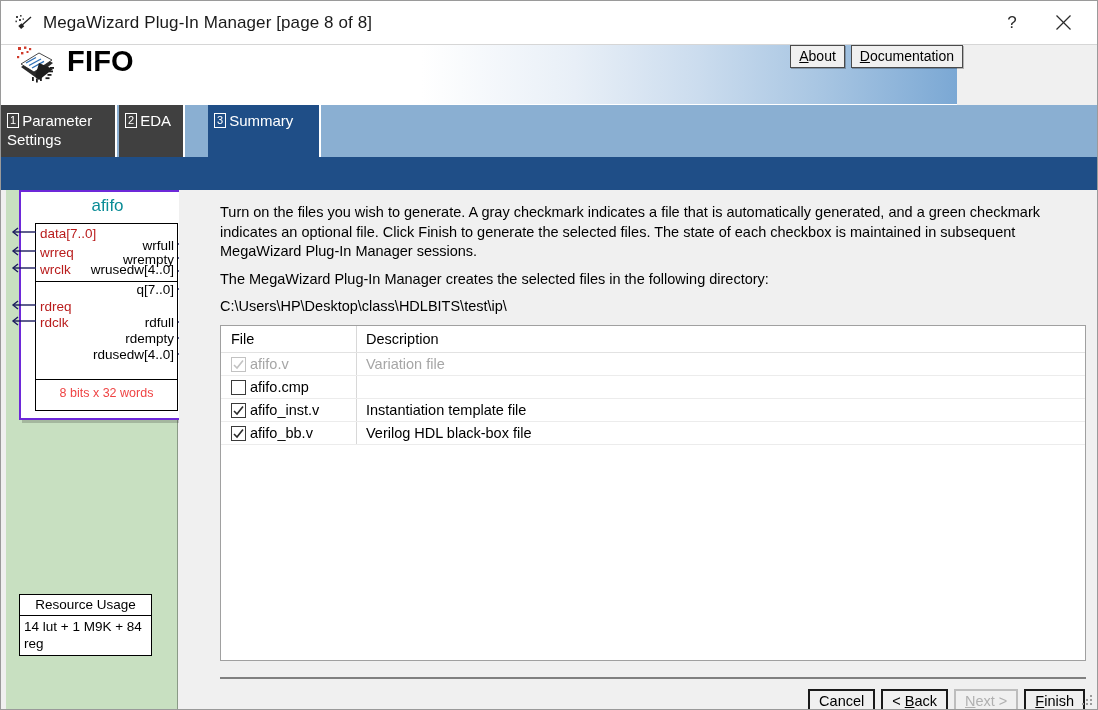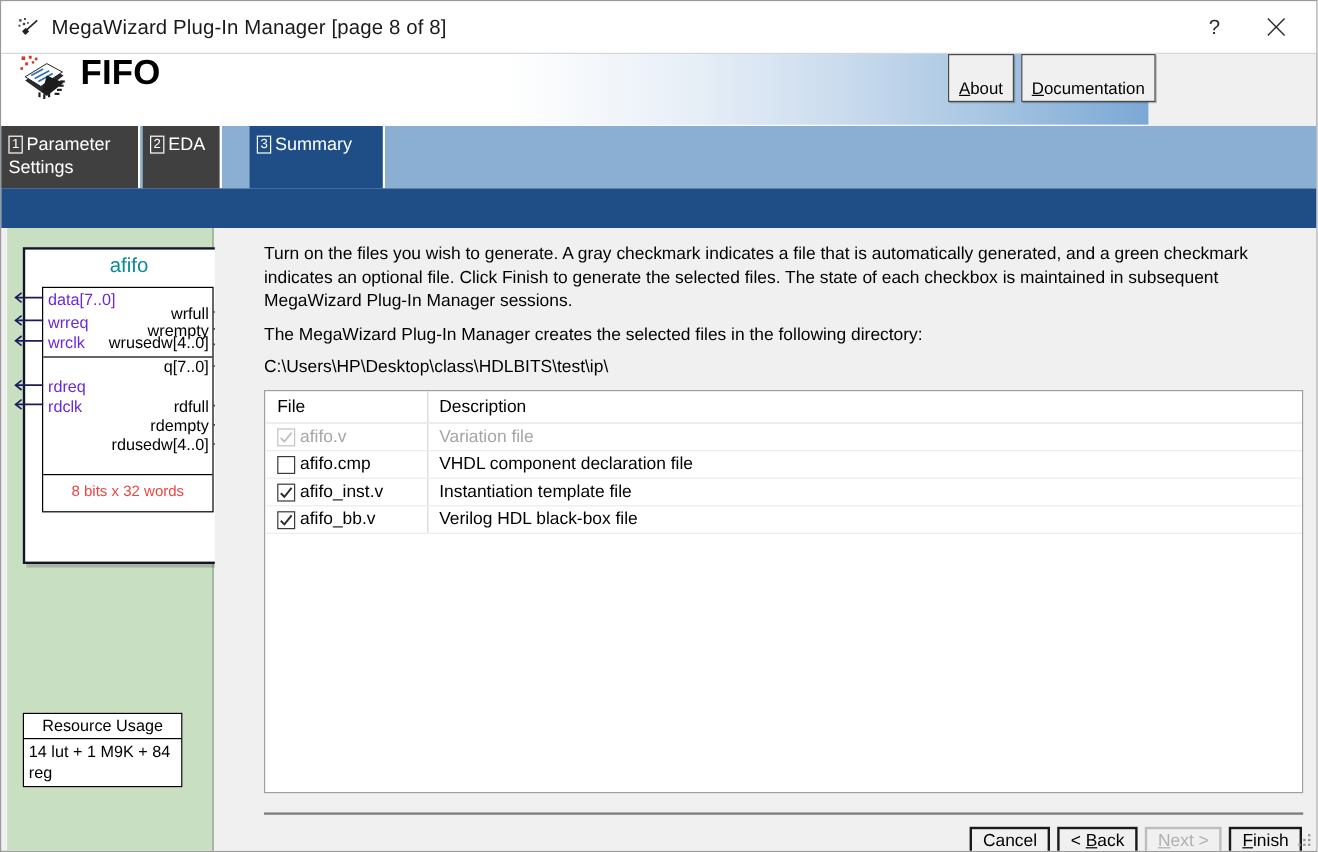--- a/index.html
+++ b/index.html
@@ -57,21 +57,21 @@
   .banner-title {
     font-size: 29px; font-weight: bold; color: #000000;
     margin-left: 8px; letter-spacing: 0.2px;
   }
   .banner-spacer { flex: 1 1 auto; }
   .hdr-btn {
     background: #f0f0f0;
     border: 1px solid #4a4a4a;
     box-shadow: 1px 1px 0 rgba(0,0,0,.25);
     font-size: 14px; color: #000;
-    padding: 19px 8px 3px 8px;
+    padding: 2px 8px 3px 8px;
     margin-right: 0px;
     cursor: default;
     white-space: nowrap;
   }
   .hdr-btn + .hdr-btn { margin-left: 6px; }
   .hdr-btn u { text-decoration: underline; }
   .hdr-btns { display: flex; align-items: center; margin-right: -6px; }
 
   
   .tabstrip {
@@ -108,42 +108,42 @@
   }
 
   
   .leftpanel {
     position: absolute; left: 5px; top: 189px;
     width: 172px; height: 519px;
     background: #c8e0c1;
     border-right: 1px solid #8a9a86;
   }
   .blockdiagram {
-    position: absolute; left: 13px; top: 16px;
-    width: 177px; height: 264px;
+    position: absolute; left: 13px; top: 0;
+    width: 177px; height: 230px;
     background: #ffffff;
-    border: 2px solid #0f172a;
+    border: 2px solid #6d28d9;
     box-shadow: 3px 3px 0 rgba(0,0,0,.18);
   }
   .bd-name {
     text-align: center; color: #0a8c96;
     font-size: 17px; padding-top: 4px; padding-bottom: 2px;
   }
   .bd-inner {
     position: absolute; left: 14px; top: 31px;
     width: 143px; height: 188px;
     border: 1px solid #000;
   }
   .bd-sec { position: relative; }
   .bd-sec.s1 { height: 58px; border-bottom: 1px solid #000; }
   .bd-sec.s2 { height: 98px; border-bottom: 1px solid #000; }
   .bd-sec.s3 { height: 29px; }
   .bd-in {
     position: absolute; left: 4px;
-    font-size: 13.5px; color: #6d28d9; white-space: nowrap;
+    font-size: 13.5px; color: #b91c1c; white-space: nowrap;
   }
   .bd-out {
     position: absolute; right: 3px;
     font-size: 13.5px; color: #000; white-space: nowrap;
   }
   .bd-foot {
     text-align: center; color: #ef4444; font-size: 12.5px;
     padding-top: 6px;
   }
   .arrow { position: absolute; }
@@ -416,21 +416,20 @@
         </span>
         <span class="col-desc">Variation file</span>
       </div>
 
 
       <div class="ft-row">
         <span class="col-file">
           <span class="cb"></span>
           <span>afifo.cmp</span>
         </span>
-        <span class="col-desc">VHDL component declaration file</span>
       </div>
 
 
       <div class="ft-row">
         <span class="col-file">
           <span class="cb">
             <svg width="13" height="13" viewBox="0 0 13 13">
               <polyline points="2,7 5,10 11,2.5" fill="none" stroke="#2b2b2b" stroke-width="1.6"></polyline>
             </svg>
           </span>

